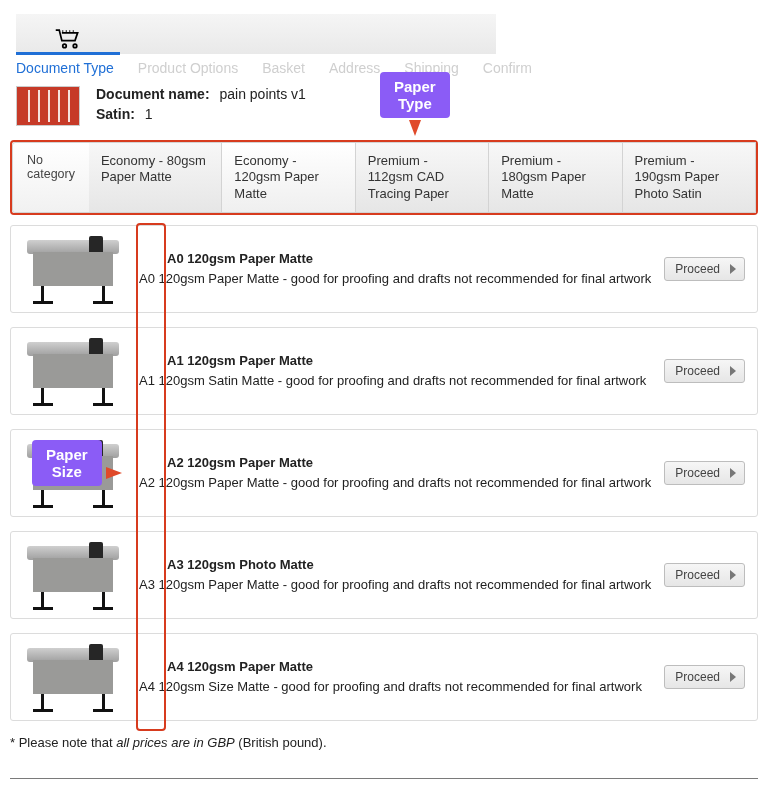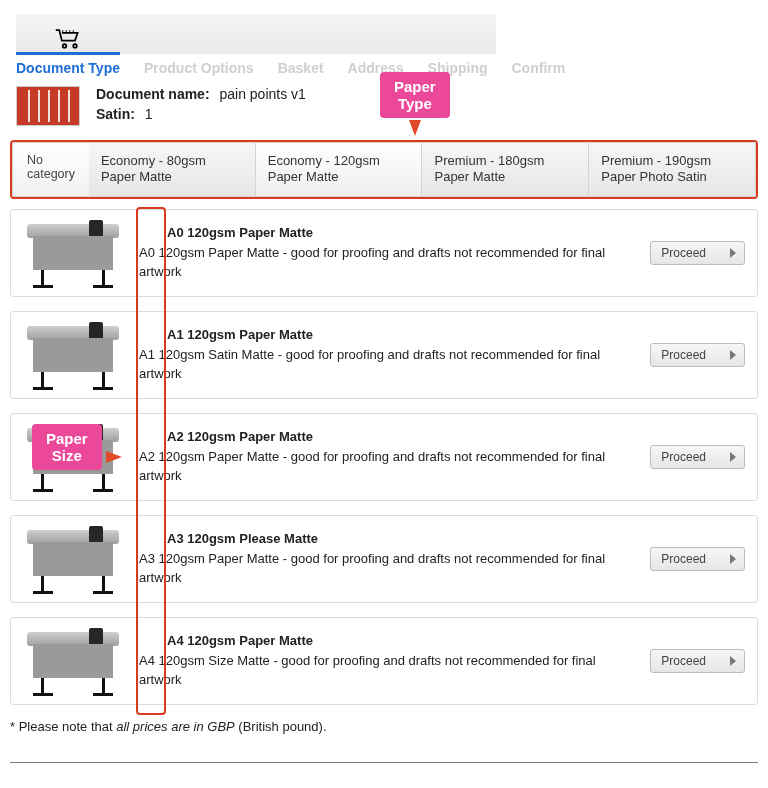--- a/index.html
+++ b/index.html
@@ -13,21 +13,21 @@
       margin: 4px 0 0 6px;
       position: relative;
     }
     .cart-icon-wrap {
       position: absolute; left: 38px; bottom: 2px;
     }
     .cart-icon-wrap svg { width: 28px; height: 22px; stroke:#000; fill:none; stroke-width:2; }
     .blue-underline { position:absolute; left:0; bottom:-1px; width:104px; height:3px; background:#1f6fd6; }
 
     
-    .steps { margin: 6px 0 10px 6px; font-size: 14px; font-weight:700; }
+    .steps { margin: 6px 0 10px 6px; font-size: 14px; font-weight:400; }
     .steps span { margin-right: 24px; color:#cfcfcf; }
     .steps span.active { color:#1f6fd6; }
 
     
     .docrow { display:flex; gap:16px; margin: 6px 0 14px 6px; align-items:center; }
     .thumb {
       width: 64px; height: 40px; background:#fff; border:1px solid #ccc;
       background-image:
         linear-gradient(#c63a28, #c63a28);
       background-color:#fff;
@@ -64,21 +64,21 @@
       font-size:13px; color:#333;
       border-left:none;
       cursor:pointer;
       line-height:1.25;
     }
     .tab.selected { background: linear-gradient(#ffffff,#efefef); }
     .tabs-note {
       position:absolute; top:-68px; left:370px; text-align:center;
     }
     .note-box {
-      background:#ec4899; color:#fff; font-weight:700;
+      background:#8b5cf6; color:#fff; font-weight:700;
       padding:6px 14px; border-radius:4px; font-size:15px;
       display:inline-block;
     }
     .arrow-down { width:0; height:0; margin:2px auto 0;
       border-left:6px solid transparent; border-right:6px solid transparent;
       border-top:16px solid #e04a2a;
     }
 
     
     .size-outline {
@@ -135,21 +135,21 @@
     .plotter .foot.r { right:14px; }
 
     .prod-text { flex:1 1 auto; font-size:13px; color:#222; line-height:1.4; }
     .prod-text .title { font-weight:700; margin-bottom:2px;margin-left:28px; }
 
     .proceed {
       flex:0 0 auto;
       background:linear-gradient(#f6f6f6,#e6e6e6);
       border:1px solid #bdbdbd; border-radius:3px;
       padding:4px 8px 4px 10px; font-size:12px; color:#444;
-      display:inline-flex; align-items:center; gap:24px; cursor:pointer;
+      display:inline-flex; align-items:center; gap:10px; cursor:pointer;
     }
     .proceed .tri {
       width:0;height:0;border-top:5px solid transparent;border-bottom:5px solid transparent;border-left:6px solid #777;
     }
 
     
     .footnote { margin:10px 0 16px 0; font-size:13px; color:#222; }
     .footnote .em { font-style:italic; }
 
     hr.bottom { border:none; border-top:1px solid #7a7a7a; margin-top:28px; }
@@ -190,20 +190,21 @@
     <div class="note-box" style="white-space:pre-line">Paper
 Type</div>
     <div class="arrow-down"></div>
   </div>
   <div class="tabs" id="paper-tabs">
     <div class="no-cat" style="white-space:pre-line">No
 category</div>
 
   <div class="tab">Economy - 80gsm Paper Matte</div>
       <div class="tab selected">Economy - 120gsm Paper Matte</div>
+      <div class="tab">Premium - 112gsm CAD Tracing Paper</div>
       <div class="tab">Premium - 180gsm Paper Matte</div>
       <div class="tab">Premium - 190gsm Paper Photo Satin</div>
     </div>
 </div>
 
 <div class="products" id="products">
   <div class="size-outline"></div>
   <div class="size-note">
     <span class="note-box" style="white-space:pre-line">Paper
 Size</span><span class="arrow-right"></span>
@@ -270,21 +271,21 @@
       <div class="plotter">
         <div class="rail"></div>
         <div class="head"></div>
         <div class="sheet"></div>
         <div class="leg l"></div>
         <div class="leg r"></div>
         <div class="foot l"></div>
         <div class="foot r"></div>
       </div>
       <div class="prod-text">
-        <div class="title">A3 120gsm Please Matte</div>
+        <div class="title">A3 120gsm Photo Matte</div>
         <div>A3 120gsm Paper Matte - good for proofing and drafts not recommended for final artwork</div>
       </div>
       <button class="proceed">
         <span>Proceed</span>
         <span class="tri"></span>
       </button>
     </div>
     <div class="prod">
       <div class="plotter">
         <div class="rail"></div>

